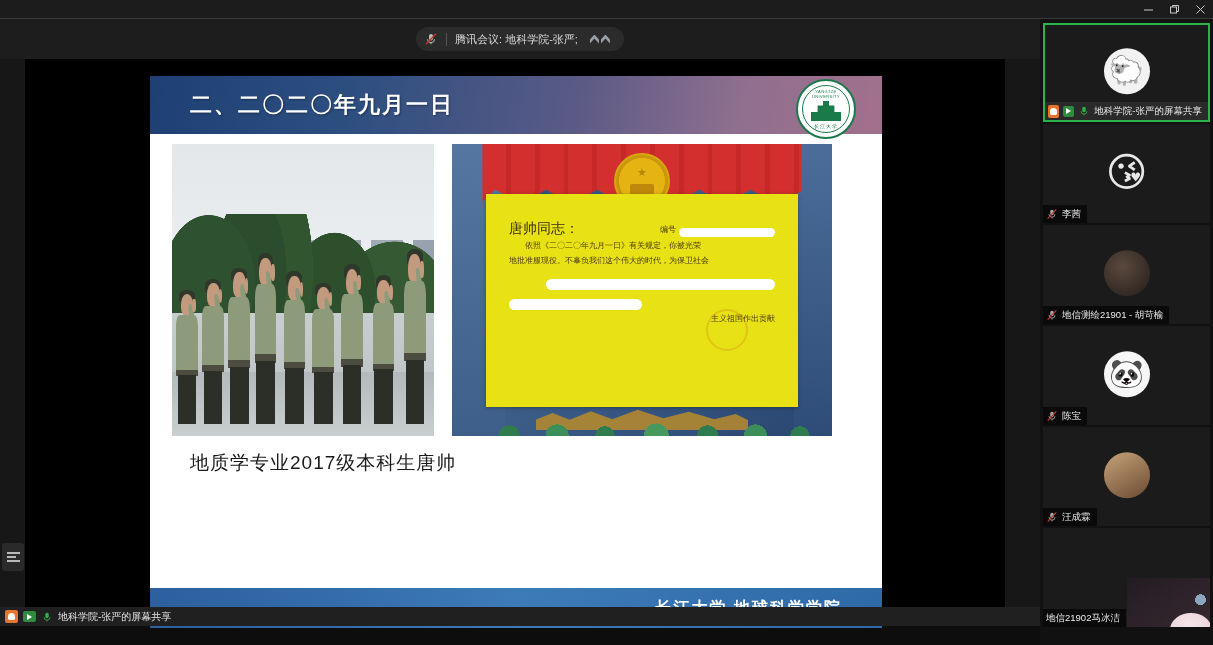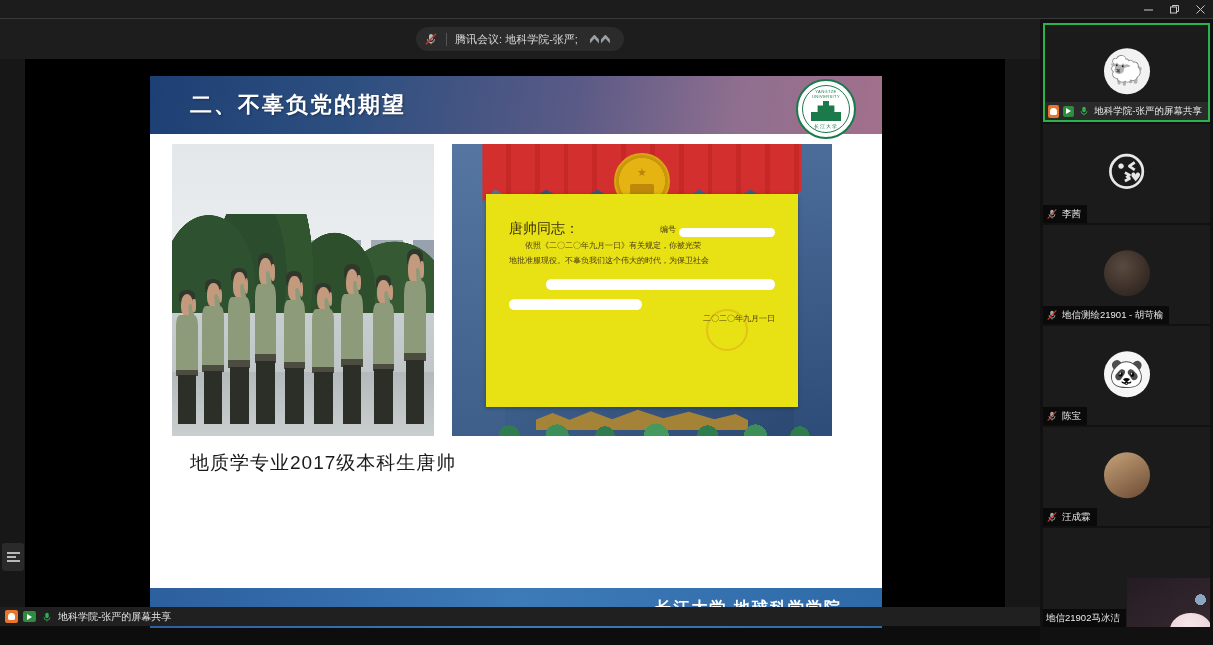--- a/index.html
+++ b/index.html
@@ -381,21 +381,21 @@
           <i></i>
           <i></i>
         </span>
     </div>
   </div>
 
   <div class="slide-frame">
     <div class="slide">
 
       <div class="slide-header">
-        <div class="slide-title">二、不辜负党的期望</div>
+        <div class="slide-title">二、二〇二〇年九月一日</div>
         <div class="uni-seal">
           <div class="seal-inner">
             <div class="seal-arc">YANGTZE UNIVERSITY</div>
             <div class="seal-bldg"></div>
             <div class="seal-cn">长江大学</div>
           </div>
         </div>
       </div>
 
       <div class="slide-body">
@@ -504,21 +504,21 @@
                 <span class="cert-name">唐帅同志：</span>
                 <span style="display:flex;align-items:flex-end;gap:3px;">
                   <span class="cert-line">编号</span>
                   <span class="redact" style="width:96px"></span>
                 </span>
               </div>
               <div class="cert-line" style="text-indent:2em">依照《二〇二〇年九月一日》有关规定，你被光荣</div>
               <div class="cert-line">地批准服现役。不辜负我们这个伟大的时代，为保卫社会</div>
               <div class="redact" style="width:86%;margin:10px 0 0 14%;height:11px"></div>
               <div class="redact" style="width:50%;margin:9px 0 0 0;height:11px"></div>
-              <div class="cert-date">二〇二〇年九月一日</div>
+              <div class="cert-date">主义祖国作出贡献</div>
               <div class="cert-stamp"></div>
             </div>
             <div class="wall"></div>
             <div class="pines"></div>
           </div>
         </div>
 
         <div class="caption">地质学专业2017级本科生唐帅</div>
       </div>
 

